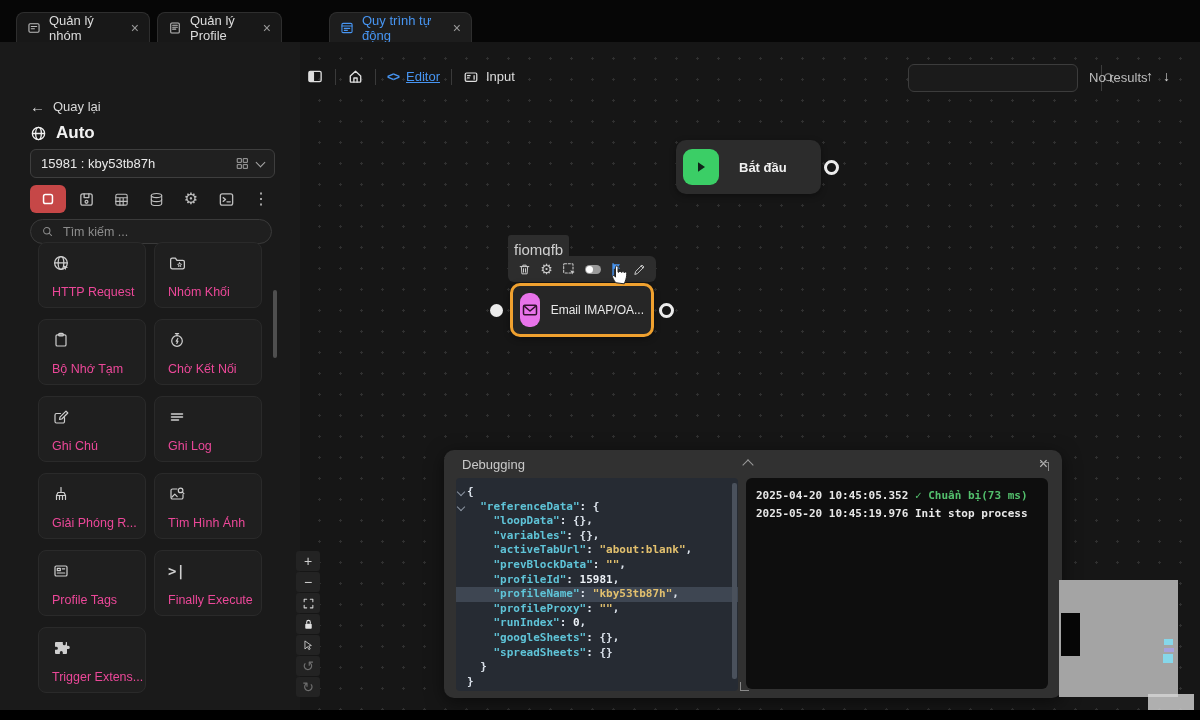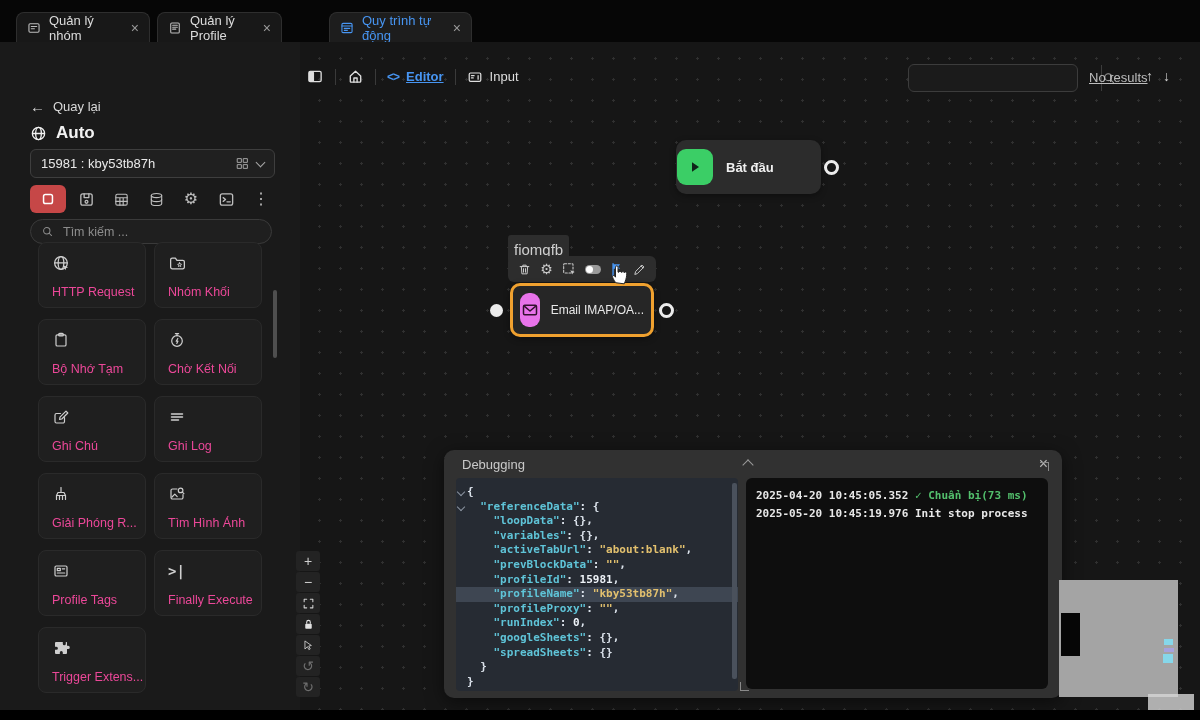--- a/index.html
+++ b/index.html
@@ -46,30 +46,30 @@
   .bdot{width:9px;height:9px;border-radius:50%;}
   .browser .chv{margin-left:auto;}
 
   
   .canvas{left:300px;top:42px;width:900px;height:668px;background:#161616;
           background-image:radial-gradient(#303030 1.1px, transparent 1.1px);background-size:21px 21px;background-position:9px 6px;}
   .ctb{top:26px;display:flex;align-items:center;gap:0;color:#dedede;}
   .vdiv{width:1px;height:16px;background:#3a3a3a;margin:0 11px;}
   .ctbitem{display:flex;align-items:center;gap:7px;font-size:13px;}
   .ctbitem.blue{color:#4795f2;}
-  .ctbitem.blue .lbl{text-decoration:underline;font-weight:bold;}
+  .ctbitem.blue .lbl{text-decoration:underline;}
   .codeglyph{font-weight:bold;font-size:12px;letter-spacing:-1px;}
   .csearch{left:608px;top:22px;width:170px;height:28px;background:#1b1b1b;border:1px solid #3c3c3c;border-radius:6px;
            display:flex;box-sizing:border-box;}
   .csearch input{flex:1;background:transparent;border:none;outline:none;color:#ddd;padding:0 8px;font-size:13px;}
   .csearch .mag{width:28px;border-left:1px solid #3c3c3c;display:flex;align-items:center;justify-content:center;color:#9a9a9a;}
-  .noresults{left:789px;top:28px;font-size:13px;color:#bdbdbd;text-decoration:underline;}
+  .noresults{left:789px;top:28px;font-size:13px;color:#bdbdbd;}
   .navarrow{top:26px;font-size:14px;color:#d0d0d0;}
 
-  .node{background:#2c2c2c;border-radius:10px;display:flex;align-items:center;gap:13px;padding:1px;box-sizing:border-box;
+  .node{background:#2c2c2c;border-radius:10px;display:flex;align-items:center;gap:20px;padding:7px;box-sizing:border-box;
         box-shadow:0 2px 6px rgba(0,0,0,.35);}
   .nicon{width:36px;height:36px;border-radius:9px;display:flex;align-items:center;justify-content:center;}
   .nlabel{font-size:13px;font-weight:bold;color:#f0f0f0;white-space:nowrap;}
   .startnode{left:376px;top:98px;width:145px;height:54px;}
   .emailnode{left:210px;top:241px;width:144px;height:54px;background:#262626;border:3px solid #f0a12f;gap:11px;padding:7px;}
   .emailnode .nlabel{font-size:12px;font-weight:normal;color:#e8e8e8;}
   .handle{border-radius:50%;box-sizing:border-box;}
   .h-ring{width:15px;height:15px;border:3.5px solid #ececec;background:#161616;}
   .h-solid{width:13px;height:13px;background:#ececec;}
   .badge{left:208px;top:193px;height:28px;background:#2d2d2d;border-radius:3px;color:#cfcfcf;font-size:15px;

